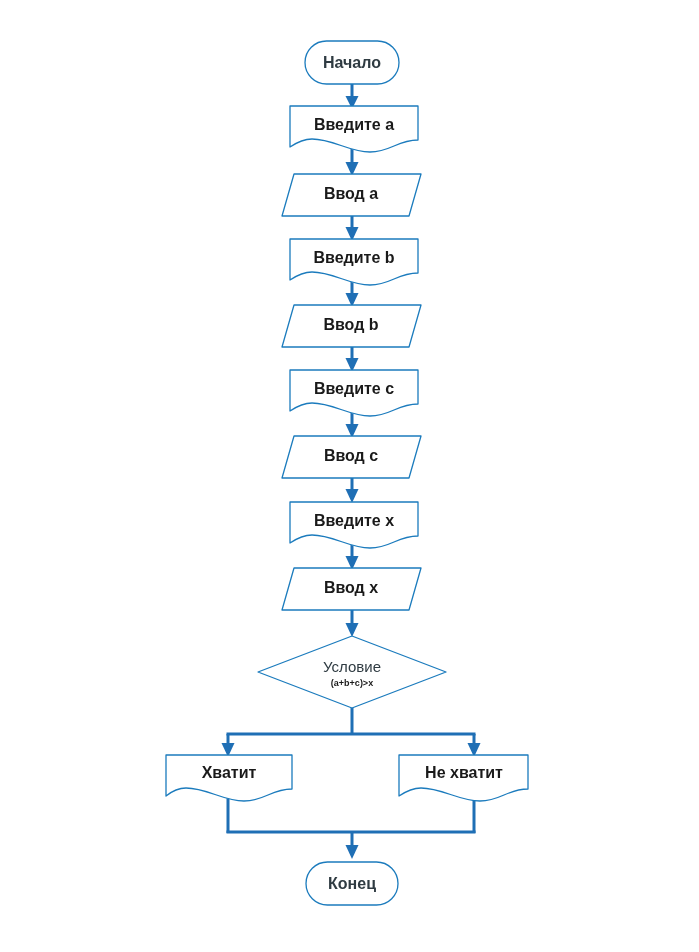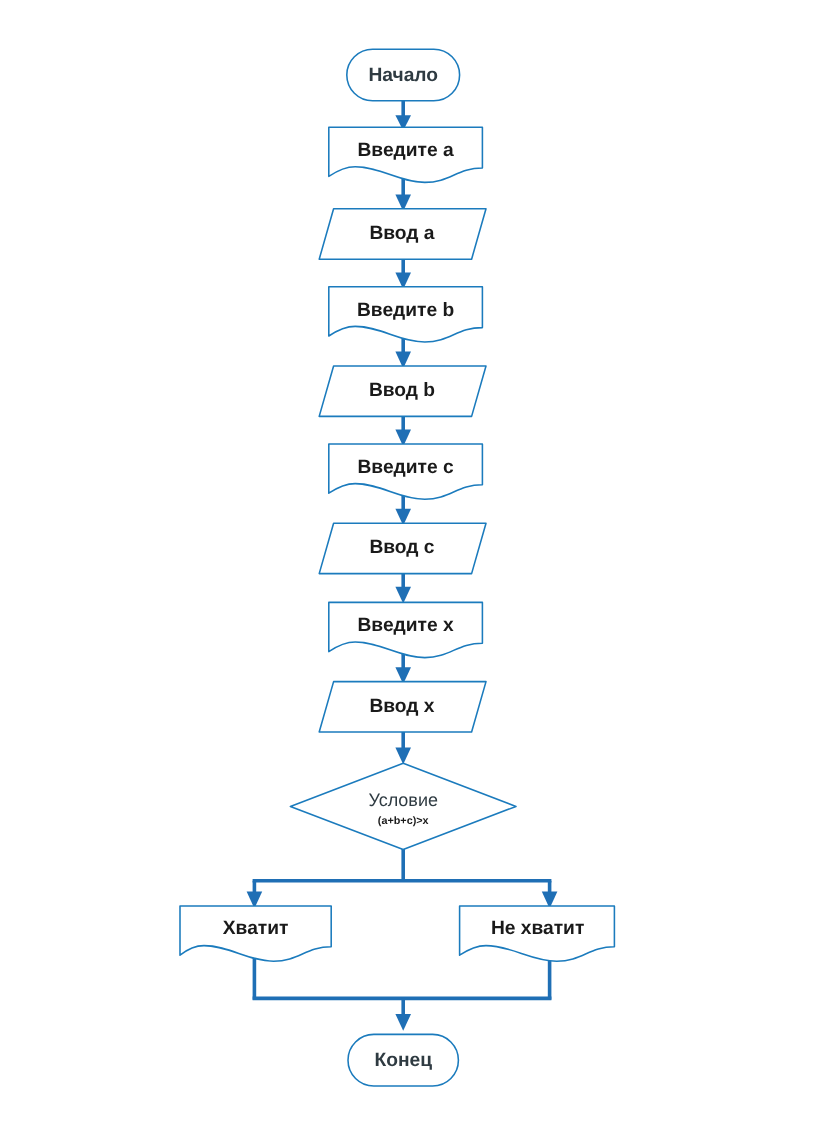--- a/index.html
+++ b/index.html
@@ -9,21 +9,21 @@
   }
   body {
     width: 699px;
     height: 952px;
     position: relative;
     overflow: hidden;
     font-family: "Liberation Sans", sans-serif;
   }
   #flow-root {
     position: absolute;
-    left: 0; top: 0;
+    left: 16px; top: 0;
     width: 553px;
     height: 952px;
   }
   svg#flow-svg {
     display: block;
     width: 699px;
     height: 952px;
   }
   .shape-outline {
     fill: #ffffff;

